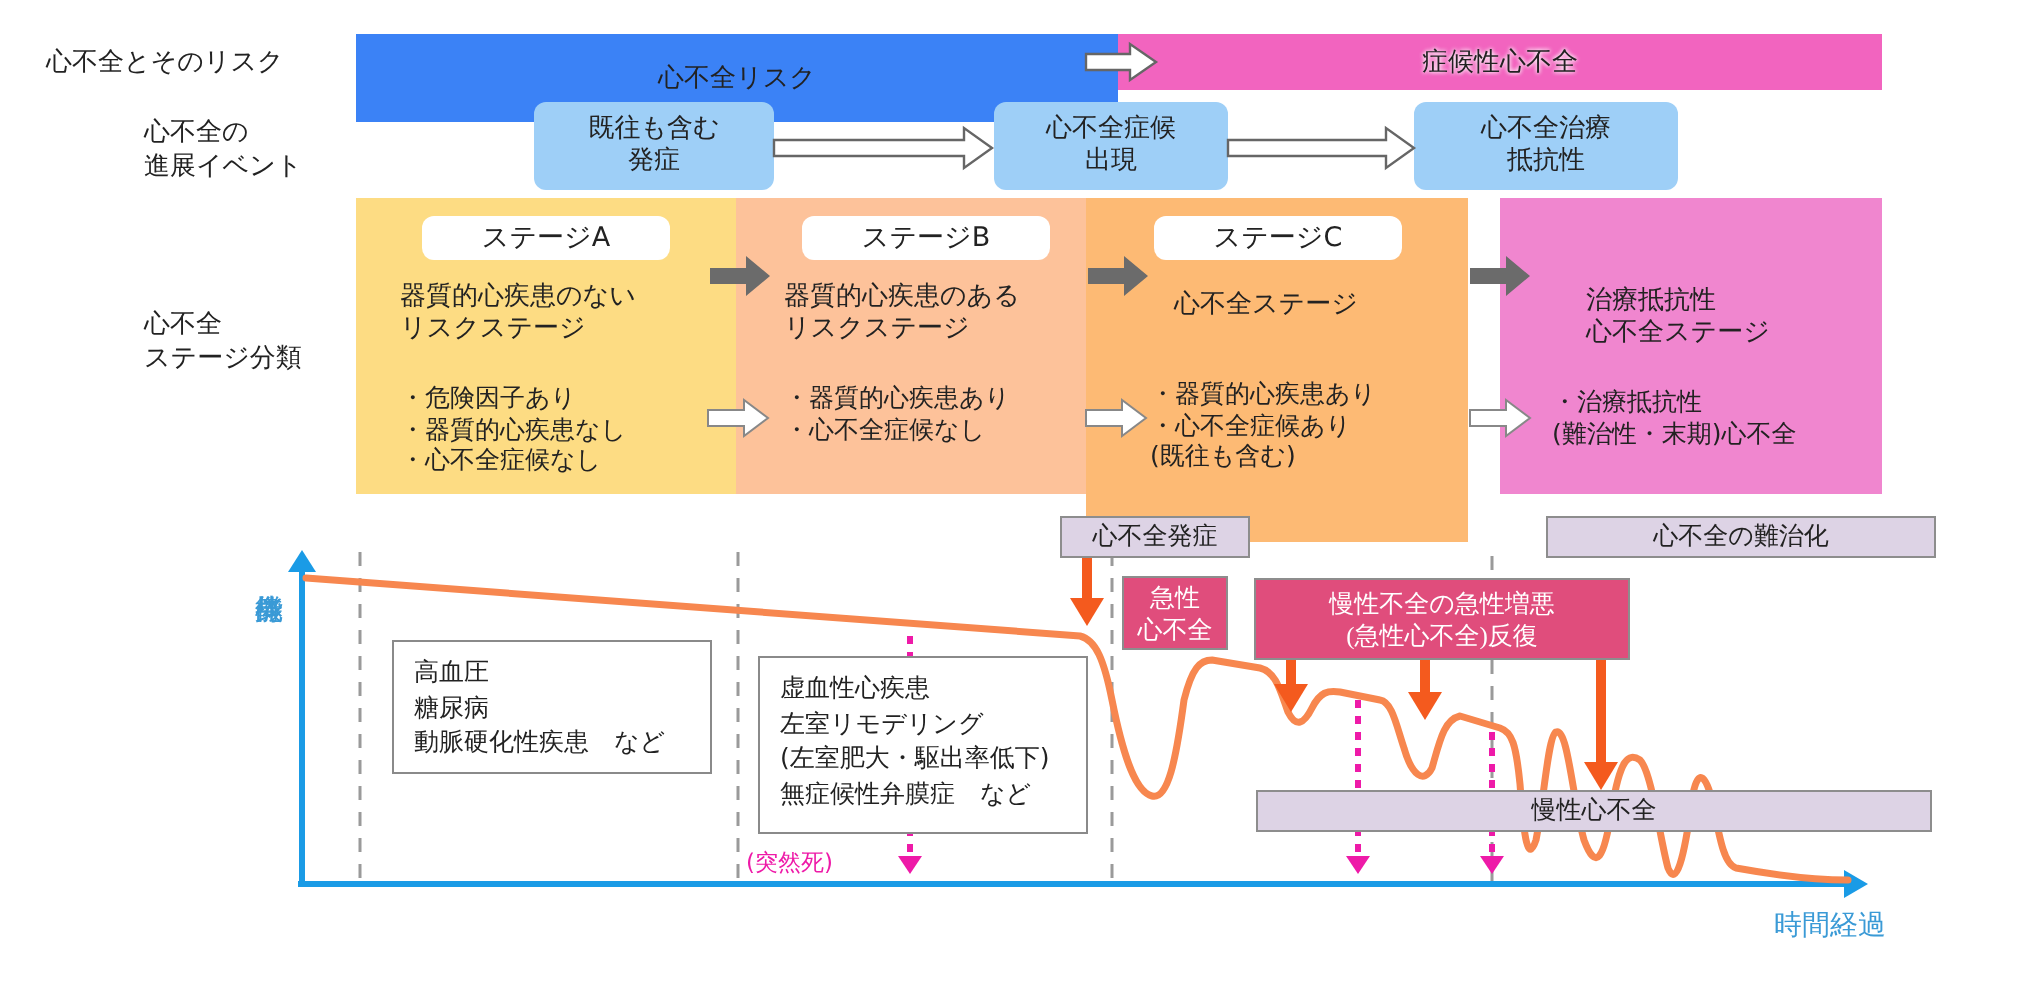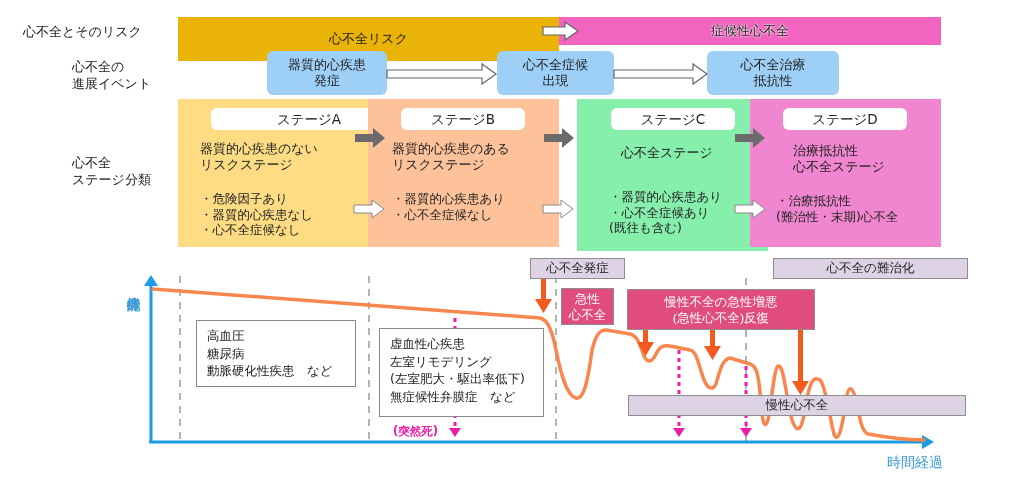--- a/index.html
+++ b/index.html
@@ -25,67 +25,66 @@
 </style>
 </head>
 <body>
 
 <div class="abs rowlabel" style="left:23px; top:23px;">心不全とそのリスク</div>
 <div class="abs rowlabel" style="left:72px; top:58px; white-space:pre-line;">心不全の
 進展イベント</div>
 <div class="abs rowlabel" style="left:72px; top:154px; white-space:pre-line;">心不全
 ステージ分類</div>
 
-<div class="abs band" style="left:178px; top:17px; width:381px; height:44px; background:#eab308;">
+<div class="abs band" style="left:178px; top:17px; width:381px; height:44px; background:#3b82f6;">
   <span>心不全リスク</span>
 </div>
 <div class="abs band" style="left:559px; top:17px; width:382px; height:28px; background:#f264bf;">
   <span style="text-shadow:0 0 2px #fff,0 0 2px #fff;">症候性心不全</span>
 </div>
 <svg class="abs" style="left:541px; top:20px;" width="40" height="22">
   <path d="M2 7 H24 V2 L37 11 L24 20 V15 H2 Z" fill="#fff" stroke="#666" stroke-width="1.2"></path>
 </svg>
 
-<div class="abs evt" style="left:267px; top:51px; width:120px; height:44px; white-space:pre-line;">器質的心疾患
+<div class="abs evt" style="left:267px; top:51px; width:120px; height:44px; white-space:pre-line;">既往も含む
 発症</div>
 <div class="abs evt" style="left:497px; top:51px; width:117px; height:44px; white-space:pre-line;">心不全症候
 出現</div>
 <div class="abs evt" style="left:707px; top:51px; width:132px; height:44px; white-space:pre-line;">心不全治療
 抵抗性</div>
 <svg class="abs" style="left:386px; top:62px;" width="113" height="24">
   <path d="M1 8 H96 V2 L110 12 L96 22 V16 H1 Z" fill="#fff" stroke="#666" stroke-width="1.2"></path>
 </svg>
 <svg class="abs" style="left:613px; top:62px;" width="96" height="24">
   <path d="M1 8 H80 V2 L94 12 L80 22 V16 H1 Z" fill="#fff" stroke="#666" stroke-width="1.2"></path>
 </svg>
 
 <div class="abs stage" style="left:178px; top:99px; width:190px; height:148px; background:#fddc83;">
-  <div class="stage-title" style="left:33px; top:9px; width:134px;padding-left:31px;">ステージA</div>
+  <div class="stage-title" style="left:33px; top:9px; width:124px;">ステージA</div>
   <div class="stage-desc" style="left:22px; top:42px;">器質的心疾患のない
 リスクステージ</div>
   <div class="stage-cond" style="left:22px; top:92px;">・危険因子あり
 ・器質的心疾患なし
 ・心不全症候なし</div>
 </div>
 <div class="abs stage" style="left:368px; top:99px; width:191px; height:148px; background:#fdc29a;">
   <div class="stage-title" style="left:33px; top:9px; width:124px;">ステージB</div>
   <div class="stage-desc" style="left:24px; top:42px;">器質的心疾患のある
 リスクステージ</div>
   <div class="stage-cond" style="left:24px; top:92px;">・器質的心疾患あり
 ・心不全症候なし</div>
 </div>
-<div class="abs stage" style="left:577px; top:99px; width:191px; height:152px; background:#86efac;">
+<div class="abs stage" style="left:543px; top:99px; width:191px; height:172px; background:#fdba74;">
   <div class="stage-title" style="left:34px; top:9px; width:124px;">ステージC</div>
   <div class="stage-desc" style="left:44px; top:46px;">心不全ステージ</div>
   <div class="stage-cond" style="left:32px; top:90px;">・器質的心疾患あり
 ・心不全症候あり
 (既往も含む)</div>
 </div>
 <div class="abs stage" style="left:750px; top:99px; width:191px; height:148px; background:#f086cf;">
-  <div class="stage-title" style="left:33px; top:9px; width:124px;">ステージD</div>
   <div class="stage-desc" style="left:43px; top:44px;">治療抵抗性
 心不全ステージ</div>
   <div class="stage-cond" style="left:26px; top:94px;">・治療抵抗性
 (難治性・末期)心不全</div>
 </div>
 
 <svg class="abs" style="left:340px; top:125px;" width="460" height="100">
   <g>
       <path d="M15 9 H33 V3 L45 13 L33 23 V17 H15 Z" fill="#6b6b6b"></path>
     </g>
@@ -159,21 +158,21 @@
 <div class="abs" style="left:126px; top:286px; width:16px; font-size:14px; line-height:16px; color:#3a9ad6; word-break:break-all; writing-mode:vertical-rl;">身体機能</div>
 <div class="abs" style="left:887px; top:454px; font-size:14px; color:#3a9ad6;">時間経過</div>
 
 <div class="textbox" style="left:196px; top:320px; width:160px; height:67px;">高血圧
 糖尿病
 動脈硬化性疾患　など</div>
 <div class="textbox" style="left:379px; top:328px; width:165px; height:89px;">虚血性心疾患
 左室リモデリング
 (左室肥大・駆出率低下)
 無症候性弁膜症　など</div>
-<div class="abs" style="left:393px; top:424px; font-size:11.5px; color:#ee1aa8;font-weight:bold;">(突然死)</div>
+<div class="abs" style="left:373px; top:424px; font-size:11.5px; color:#ee1aa8;">(突然死)</div>
 
 <div class="lav" style="left:496px; top:258px; width:95px; height:21px;">
   <span>心不全発症</span>
 </div>
 <div class="lav" style="left:739px; top:258px; width:195px; height:21px;">
   <span>心不全の難治化</span>
 </div>
 <div class="lav" style="left:594px; top:395px; width:338px; height:21px;">
   <span>慢性心不全</span>
 </div>

